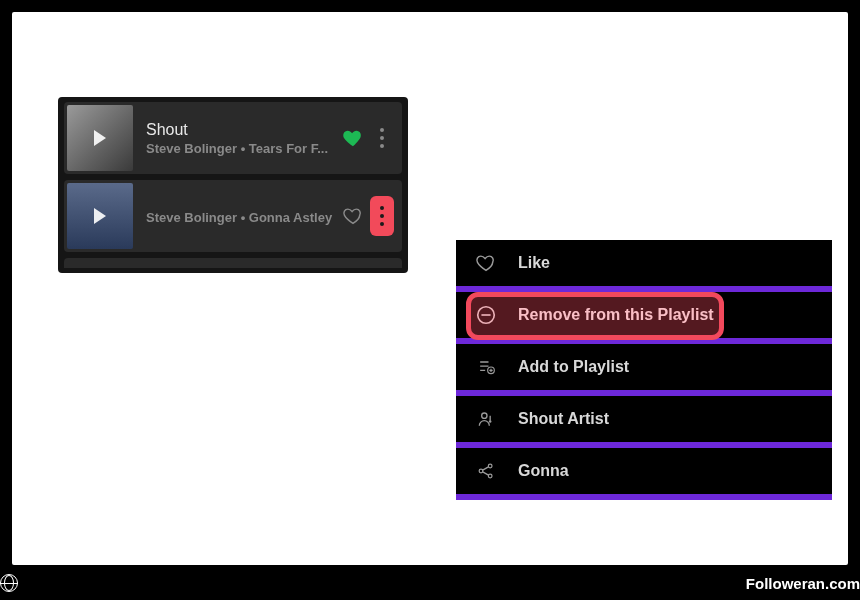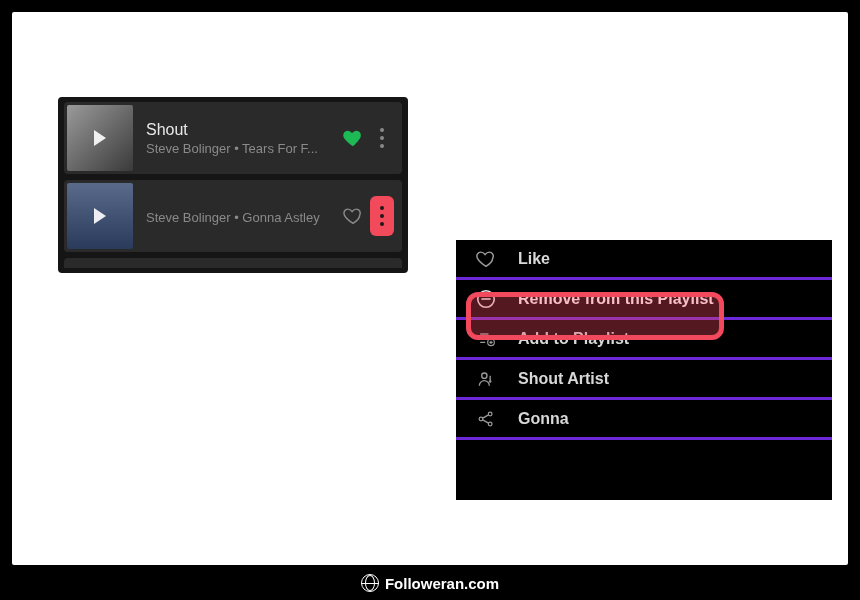--- a/index.html
+++ b/index.html
@@ -75,20 +75,21 @@
     overflow: hidden;
     text-overflow: ellipsis;
   }
   .track-subtitle {
     color: #8a8a8a;
     font-size: 13px;
     margin-top: 2px;
     white-space: nowrap;
     overflow: hidden;
     text-overflow: ellipsis;
+    font-weight: bold;
   }
   .track-actions {
     display: flex;
     align-items: center;
     gap: 6px;
   }
   .heart {
     width: 22px; height: 22px;
     cursor: pointer;
   }
@@ -127,27 +128,27 @@
     top: 228px;
     left: 444px;
     width: 376px;
     height: 260px;
     background: #000;
     overflow: hidden;
   }
   .menu-item {
     display: flex;
     align-items: center;
-    height: 40px;
+    height: 52px;
     padding: 0 18px;
     color: #d8d8d8;
     font-size: 16px;
     font-weight: 700;
     cursor: pointer;
-    border-bottom: 3px solid #6d28d9;
+    border-bottom: 6px solid #6d28d9;
   }
   .menu-item:last-child { border-bottom: none; }
   .menu-icon {
     width: 24px;
     height: 24px;
     margin-right: 20px;
     flex-shrink: 0;
     display: flex;
     align-items: center;
     justify-content: center;
@@ -164,21 +165,21 @@
   
   .footer {
     position: absolute;
     bottom: 8px;
     left: 0; right: 0;
     text-align: center;
     color: #fff;
     font-size: 15px;
     font-weight: 600;
     display: flex;
-    justify-content: center;
+    justify-content: space-between;
     align-items: center;
     gap: 6px;
   }
   .globe {
     width: 18px; height: 18px;
     border: 1.5px solid #fff;
     border-radius: 50%;
     position: relative;
   }
   .globe::before {

